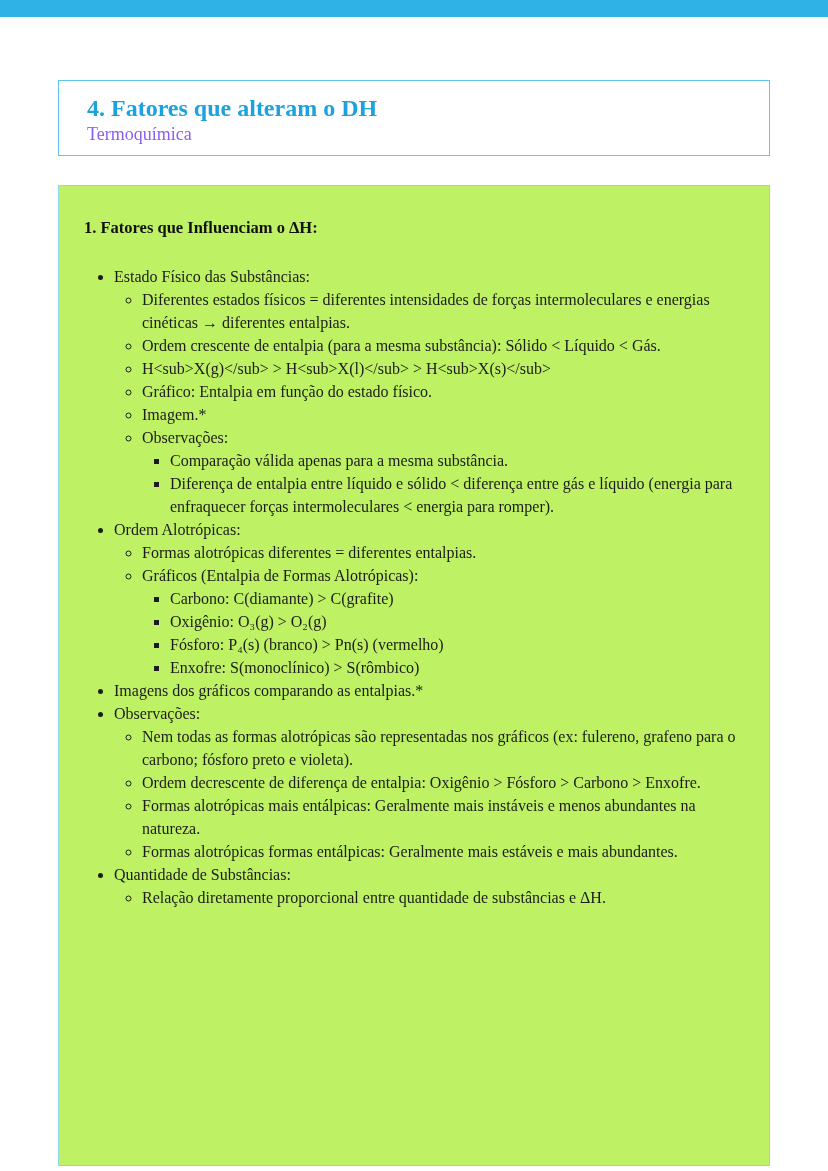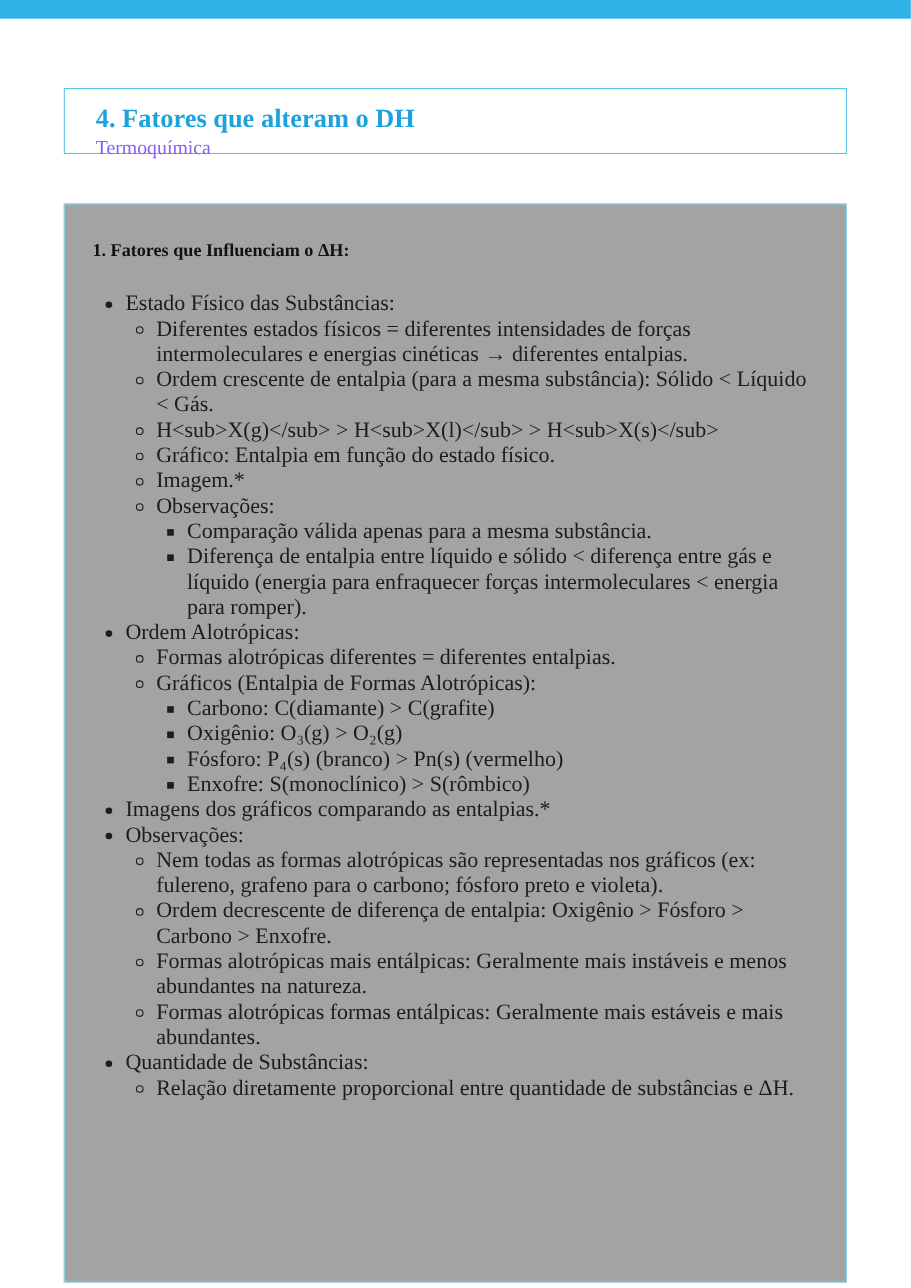--- a/index.html
+++ b/index.html
@@ -20,21 +20,21 @@
     left: 0; top: 0;
     width: 100%;
     height: 17px;
     background: #2fb3e6;
   }
   .title-card {
     position: absolute;
     left: 58px;
     top: 80px;
     width: 712px;
-    height: 60px;
+    height: 76px;
     box-sizing: border-box;
     border: 1.5px solid #5ec6ea;
     background: #ffffff;
     padding: 13px 28px 0 28px;
   }
   .page-title {
     margin: 0;
     font-size: 24px;
     line-height: 28px;
     font-weight: bold;
@@ -47,21 +47,21 @@
     color: #8b5cf6;
   }
   .content-card {
     position: absolute;
     left: 58px;
     top: 185px;
     width: 712px;
     height: 981px;
     box-sizing: border-box;
     border: 1.5px solid #8ed5ee;
-    background: #a3a3a3;
+    background: #bef264;
     padding: 32px 26px 0 25px;
   }
   .section-heading {
     margin: 0 0 27px 0;
     font-size: 16.5px;
     line-height: 20px;
     font-weight: bold;
     color: #111111;
   }
   .content-list ul {
@@ -71,21 +71,21 @@
   }
   .content-list ul ul {
     list-style-type: circle;
     padding-left: 28px;
   }
   .content-list ul ul ul {
     list-style-type: square;
     padding-left: 28px;
   }
   .content-list li {
-    font-size: 20px;
+    font-size: 16px;
     line-height: 23px;
     margin: 0;
     padding: 0;
   }
 </style>
 </head>
 <body>
 
 <div class="topbar"></div>
 

